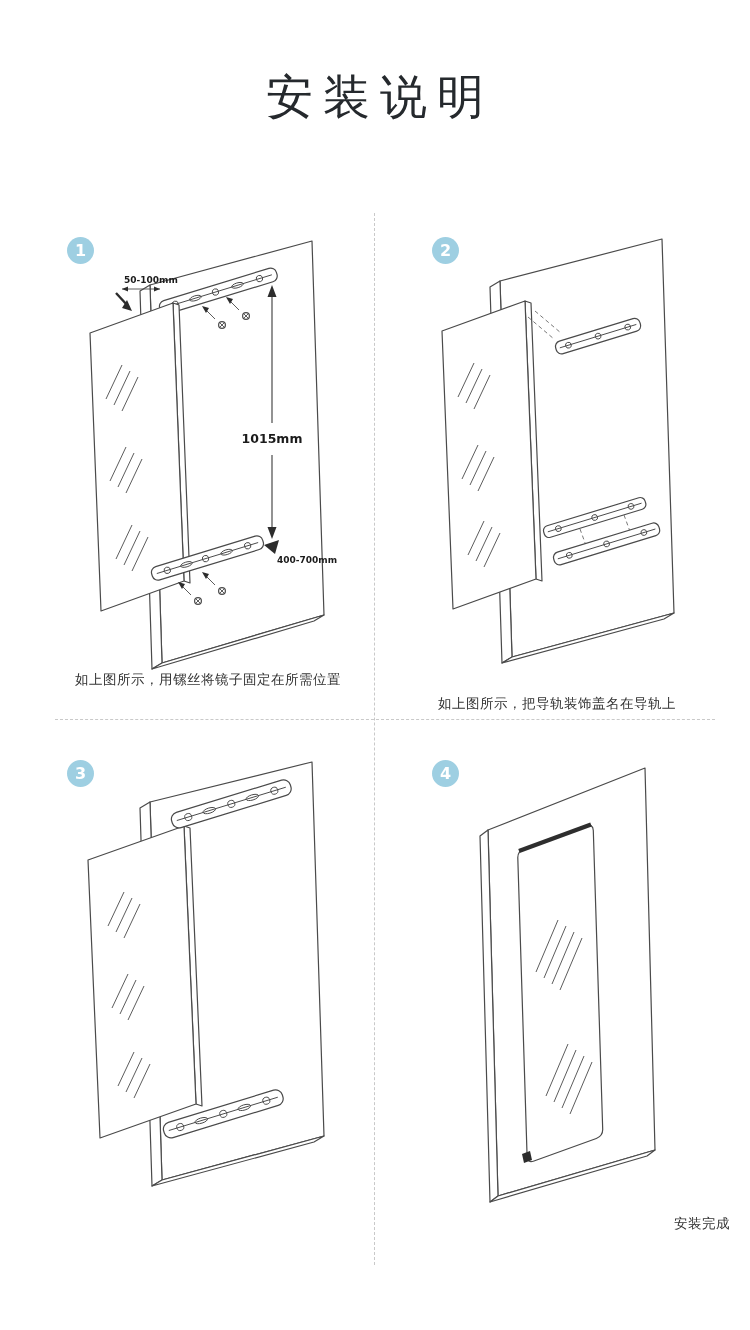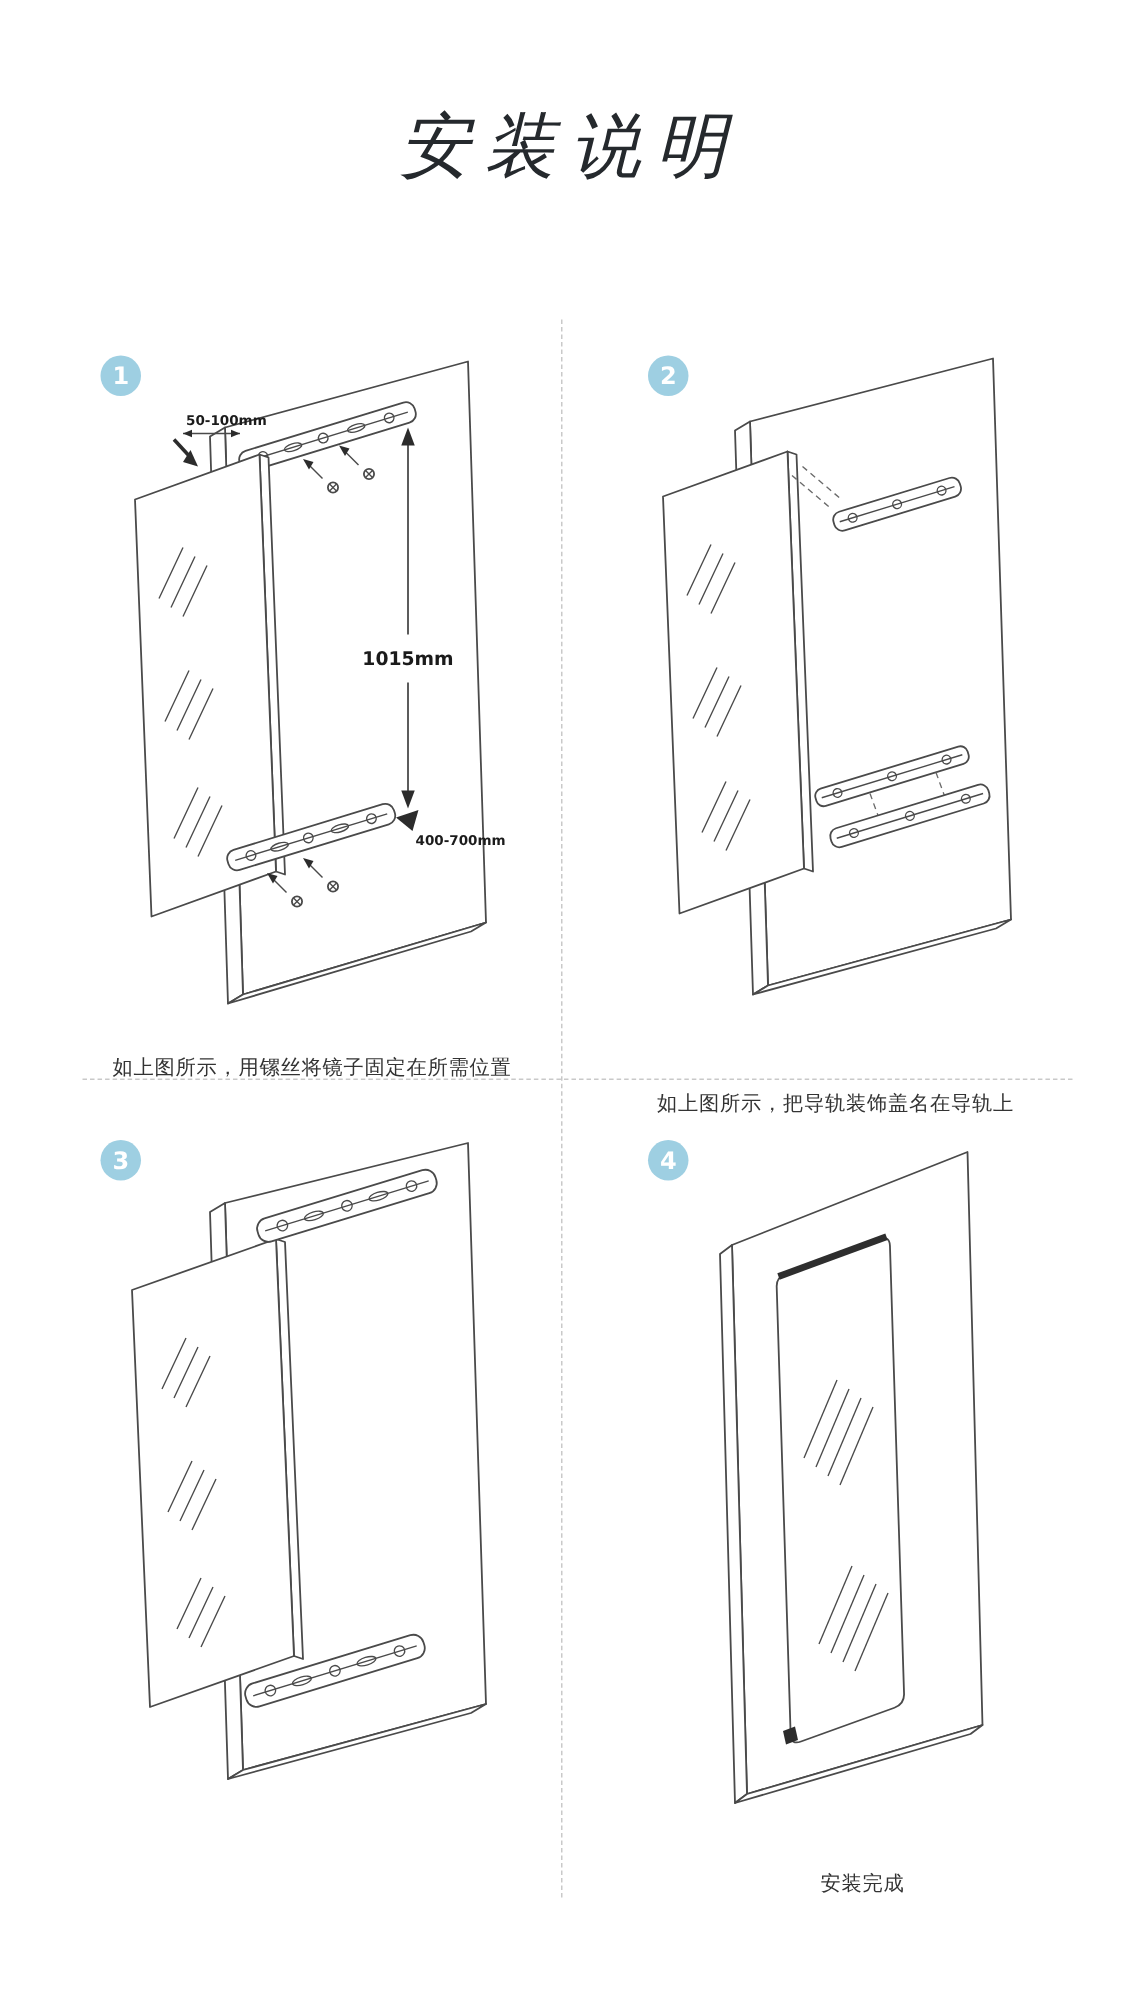--- a/index.html
+++ b/index.html
@@ -1,26 +1,26 @@
 <!DOCTYPE html>
 <html><head>
 <meta charset="utf-8">
 <style>
   * { margin:0; padding:0; box-sizing:border-box; }
   html,body { background:#ffffff; font-family:"DejaVu Sans","Liberation Sans",sans-serif; }
   .page { position:relative; width:750px; height:1330px; background:#ffffff; overflow:hidden; }
   .title { position:absolute; top:66px; left:0; width:100%; text-align:center;
-           font-size:47px; font-weight:500; letter-spacing:10px; padding-left:10px; color:#25292d;font-style:italic; }
+           font-size:47px; font-weight:500; letter-spacing:10px; padding-left:10px; color:#25292d; }
   .divider-v { position:absolute; left:374px; top:213px; height:1052px; width:0; border-left:1px dashed #c9c9c9; }
   .divider-h { position:absolute; left:55px; top:719px; width:660px; height:0; border-top:1px dashed #c9c9c9; }
   .step { position:absolute; }
   .badge { position:absolute; width:27px; height:27px; border-radius:50%; background:#9ecfe2;
            color:#ffffff; font-size:16px; font-weight:bold; text-align:center; line-height:27px; }
-  .caption { position:absolute; font-size:13.5px; color:#333333; letter-spacing:0.5px; white-space:nowrap;margin-top:32px; }
-  .caption-center { text-align:center; white-space:normal; }
+  .caption { position:absolute; font-size:13.5px; color:#333333; letter-spacing:0.5px; white-space:nowrap; }
+  .caption-center { text-align:right; white-space:normal; }
   .illus { position:absolute; }
   svg .face { fill:#ffffff; stroke:#4a4a4a; stroke-width:1.2; stroke-linejoin:round; }
   svg .thin { fill:none; stroke:#4a4a4a; stroke-width:0.9; }
   svg .ln   { fill:none; stroke:#3a3a3a; stroke-width:1.1; }
   svg .dark { fill:#2c2c2c; stroke:none; }
   svg .bold-ln { fill:none; stroke:#2c2c2c; stroke-width:2.4; }
   svg .dash { fill:none; stroke:#6a6a6a; stroke-width:0.9; stroke-dasharray:4 3; }
   svg .dim    { font-family:"DejaVu Sans",sans-serif; font-size:12.5px; font-weight:bold; fill:#1b1b1b; }
   svg .dim-sm { font-family:"DejaVu Sans",sans-serif; font-size:9px;  font-weight:bold; fill:#1b1b1b; }
 </style>

